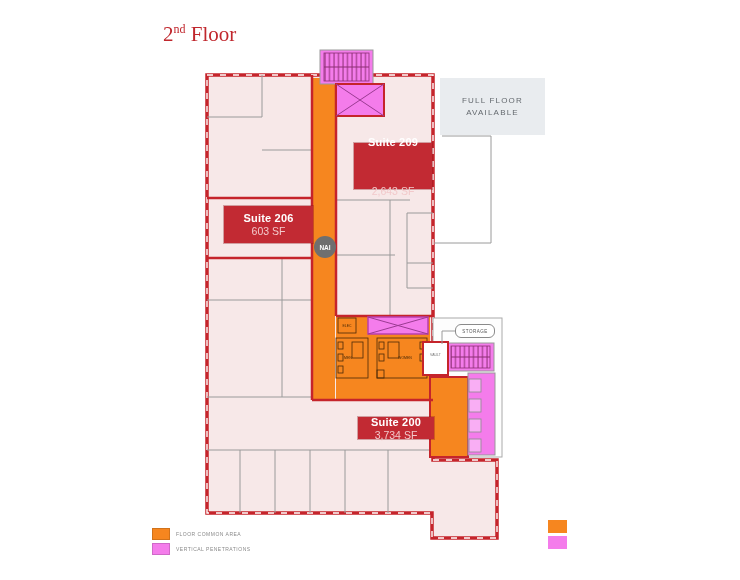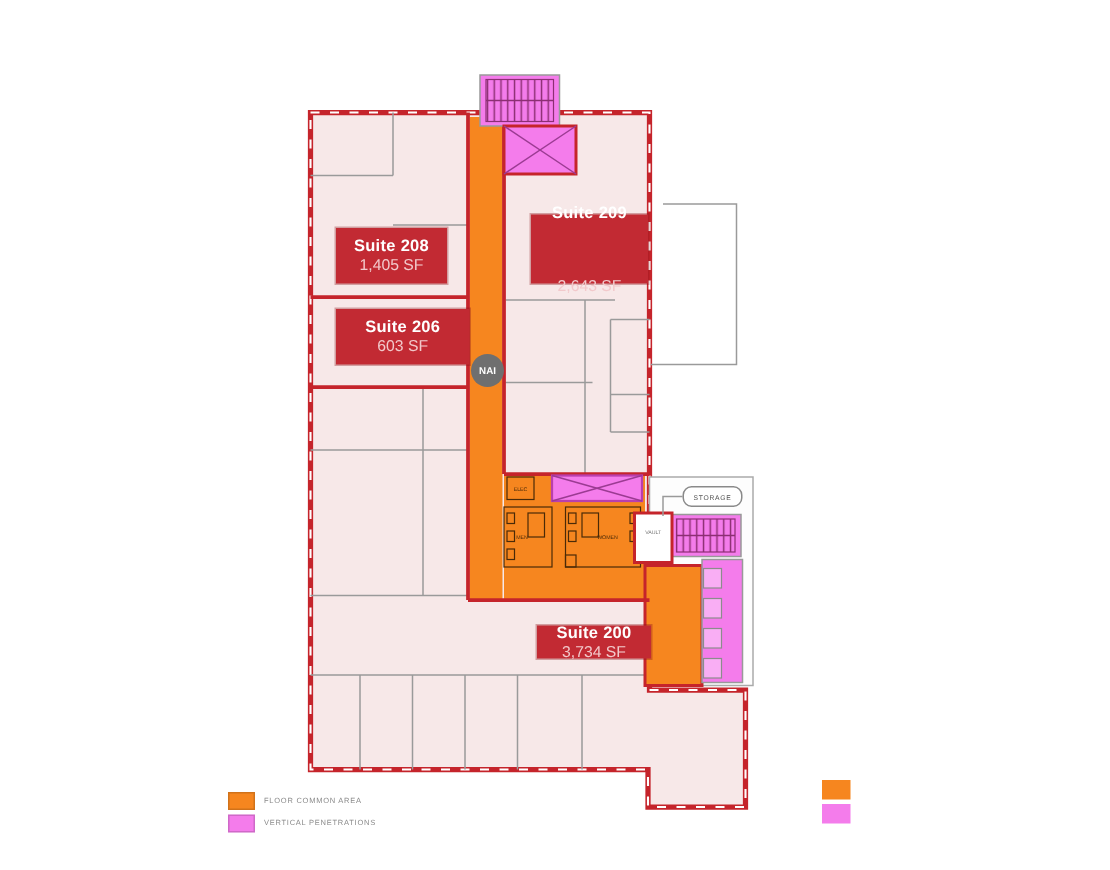--- a/index.html
+++ b/index.html
@@ -36,20 +36,23 @@
   
   .corner-swatch{position:absolute;left:548px;width:19px;height:13px;}
   .corner-swatch.orange{top:520px;background:#f6861f;}
   .corner-swatch.pink{top:536px;background:#f47ceb;}
 </style>
 </head>
 <body>
 
 <div id="stage">
 
+  <div class="floor-title">
+    <span>2</span><sup>nd</sup><span> Floor</span>
+  </div>
 
   <svg id="plan-svg" width="740" height="580" viewBox="0 0 740 580">
     <defs>
       <pattern id="treads" width="4.5" height="40" patternUnits="userSpaceOnUse">
         <line x1="1" y1="0" x2="1" y2="40" stroke="#8c2f73" stroke-width="1"></line>
       </pattern>
     </defs>
 
     <g>
       <path d="M207,75 L433,75 L433,460 L497,460 L497,538 L432,538 L432,513 L207,513 Z" fill="#f7e8e8" stroke="#c5242b" stroke-width="3.5"></path>
@@ -157,37 +160,37 @@
       <polyline points="442,136 491,136 491,243 434,243"></polyline>
       <polyline points="455,331 442,331 442,344"></polyline>
     </g>
 
     <g>
       <circle cx="325" cy="247" r="11" fill="#6f6f6f"></circle>
       <text class="svgtext" x="325" y="249.5" font-size="6.5" font-weight="bold" fill="#ffffff" text-anchor="middle">NAI</text>
     </g>
   </svg>
 
-  <div class="suite-label" style="left:224px;top:152px;width:74px;height:37px;">
-    <span class="s-name">Suite 208</span>
-    <span class="s-area">1,405 SF</span>
-  </div>
   <div class="suite-label" style="left:224px;top:206px;width:89px;height:37px;">
     <span class="s-name">Suite 206</span>
     <span class="s-area">603 SF</span>
   </div>
   <div class="suite-label" style="left:354px;top:143px;width:78px;height:46px;gap:37px;">
     <span class="s-name">Suite 209</span>
     <span class="s-area">2,643 SF</span>
   </div>
   <div class="suite-label" style="left:358px;top:417px;width:76px;height:22px;">
     <span class="s-name">Suite 200</span>
     <span class="s-area">3,734 SF</span>
   </div>
 
+  <div class="full-floor">
+    <span>FULL FLOOR</span>
+    <span>AVAILABLE</span>
+  </div>
 
   <div class="storage-chip">
     <span>STORAGE</span>
   </div>
 
   <div class="legend">
     <div class="legend-row">
       <span class="legend-swatch sw-orange"></span>
       <span class="legend-label">FLOOR COMMON AREA</span>
     </div>

